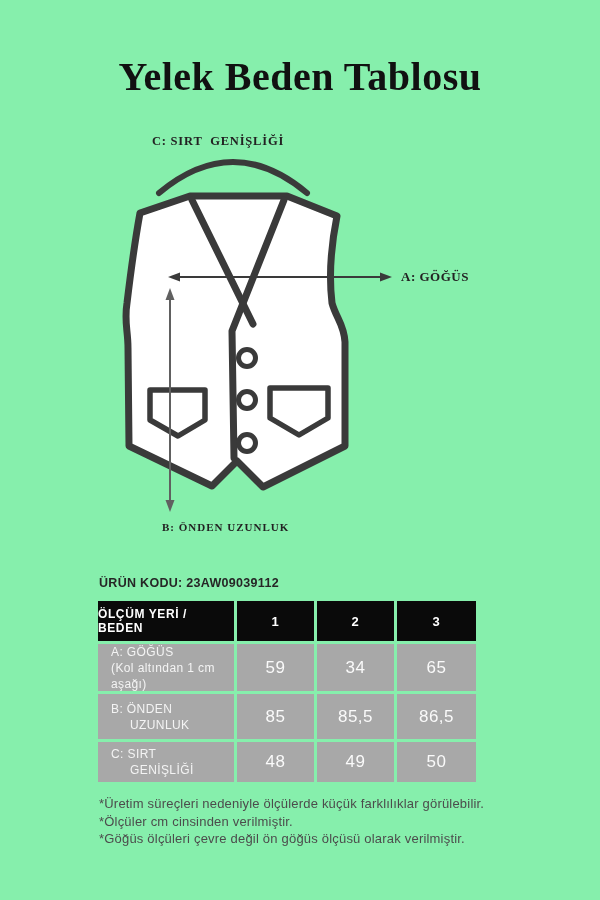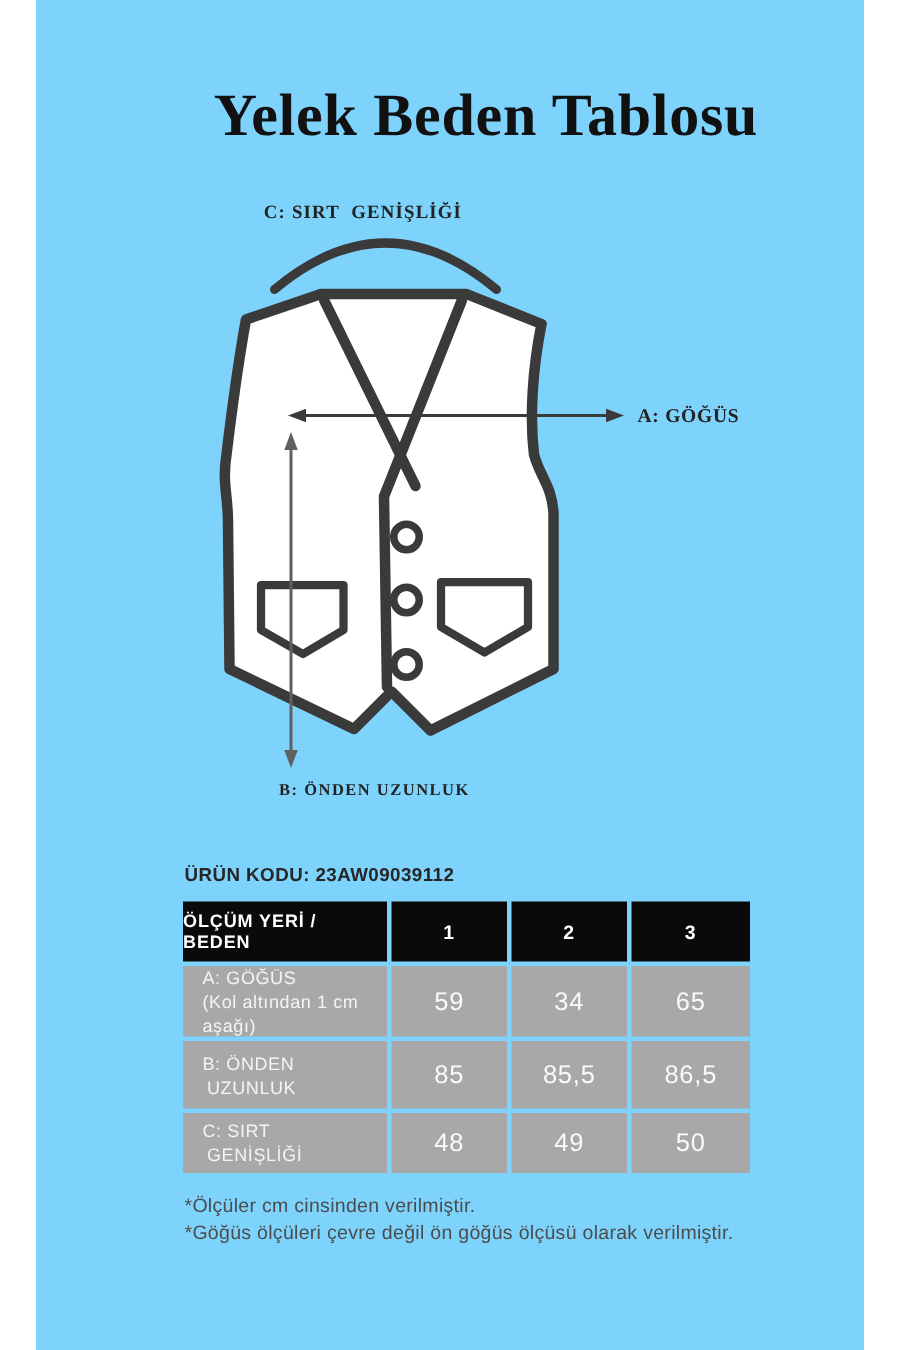--- a/index.html
+++ b/index.html
@@ -1,19 +1,19 @@
 <!DOCTYPE html>
 <html><head>
 <meta charset="utf-8">
 <style>
   * { margin:0; padding:0; box-sizing:border-box; }
   html,body { background:#ffffff; }
   .page {
-    position:relative; width:552px; height:900px; margin:0 auto;
-    background:#7dd3fc; overflow:hidden;
+    position:relative; width:600px; height:900px; margin:0 auto;
+    background:#86efac; overflow:hidden;
     font-family:"Liberation Sans", sans-serif;
   }
   .title {
     position:absolute; top:53px; left:0; width:600px;
     text-align:center;
     font-family:"Liberation Serif", serif;
     font-weight:bold; font-size:40px; letter-spacing:0.5px;
     color:#111111;
   }
   .diagram-svg { position:absolute; top:0; left:0; }
@@ -42,21 +42,21 @@
     background:#0a0a0a; color:#ffffff;
     font-size:12px; font-weight:bold; letter-spacing:0.6px;
   }
   .th-label { justify-content:flex-start; }
   .th-num { justify-content:center; font-size:13px; }
   .td { background:#a8a8a8; color:#f4f4f4; }
   .td-label {
     flex-direction:column; align-items:flex-start; justify-content:center;
     padding-left:13px; font-size:12px; letter-spacing:0.4px; line-height:16px;
   }
-  .td-label .line2.ind { margin-left:3px; }
+  .td-label .line2.ind { margin-left:19px; }
   .td-val { justify-content:center; font-size:17px; letter-spacing:0.5px; color:#fafafa; }
   .footnotes {
     position:absolute; top:795px; left:99px;
     font-size:13px; color:#4c4c4c; line-height:17.5px; letter-spacing:0.2px;
   }
 </style>
 </head>
 <body>
 
 <div class="page">
@@ -127,17 +127,18 @@
     <div class="cell td td-label">
       <span class="line1">C: SIRT</span>
       <span class="line2 ind">GENİŞLİĞİ</span>
     </div>
     <div class="cell td td-val">48</div>
     <div class="cell td td-val">49</div>
     <div class="cell td td-val">50</div>
   </div>
 
   <div class="footnotes">
+    <div>*Üretim süreçleri nedeniyle ölçülerde küçük farklılıklar görülebilir.</div>
     <div>*Ölçüler cm cinsinden verilmiştir.</div>
     <div>*Göğüs ölçüleri çevre değil ön göğüs ölçüsü olarak verilmiştir.</div>
   </div>
 
 </div>
 
 </body></html>

